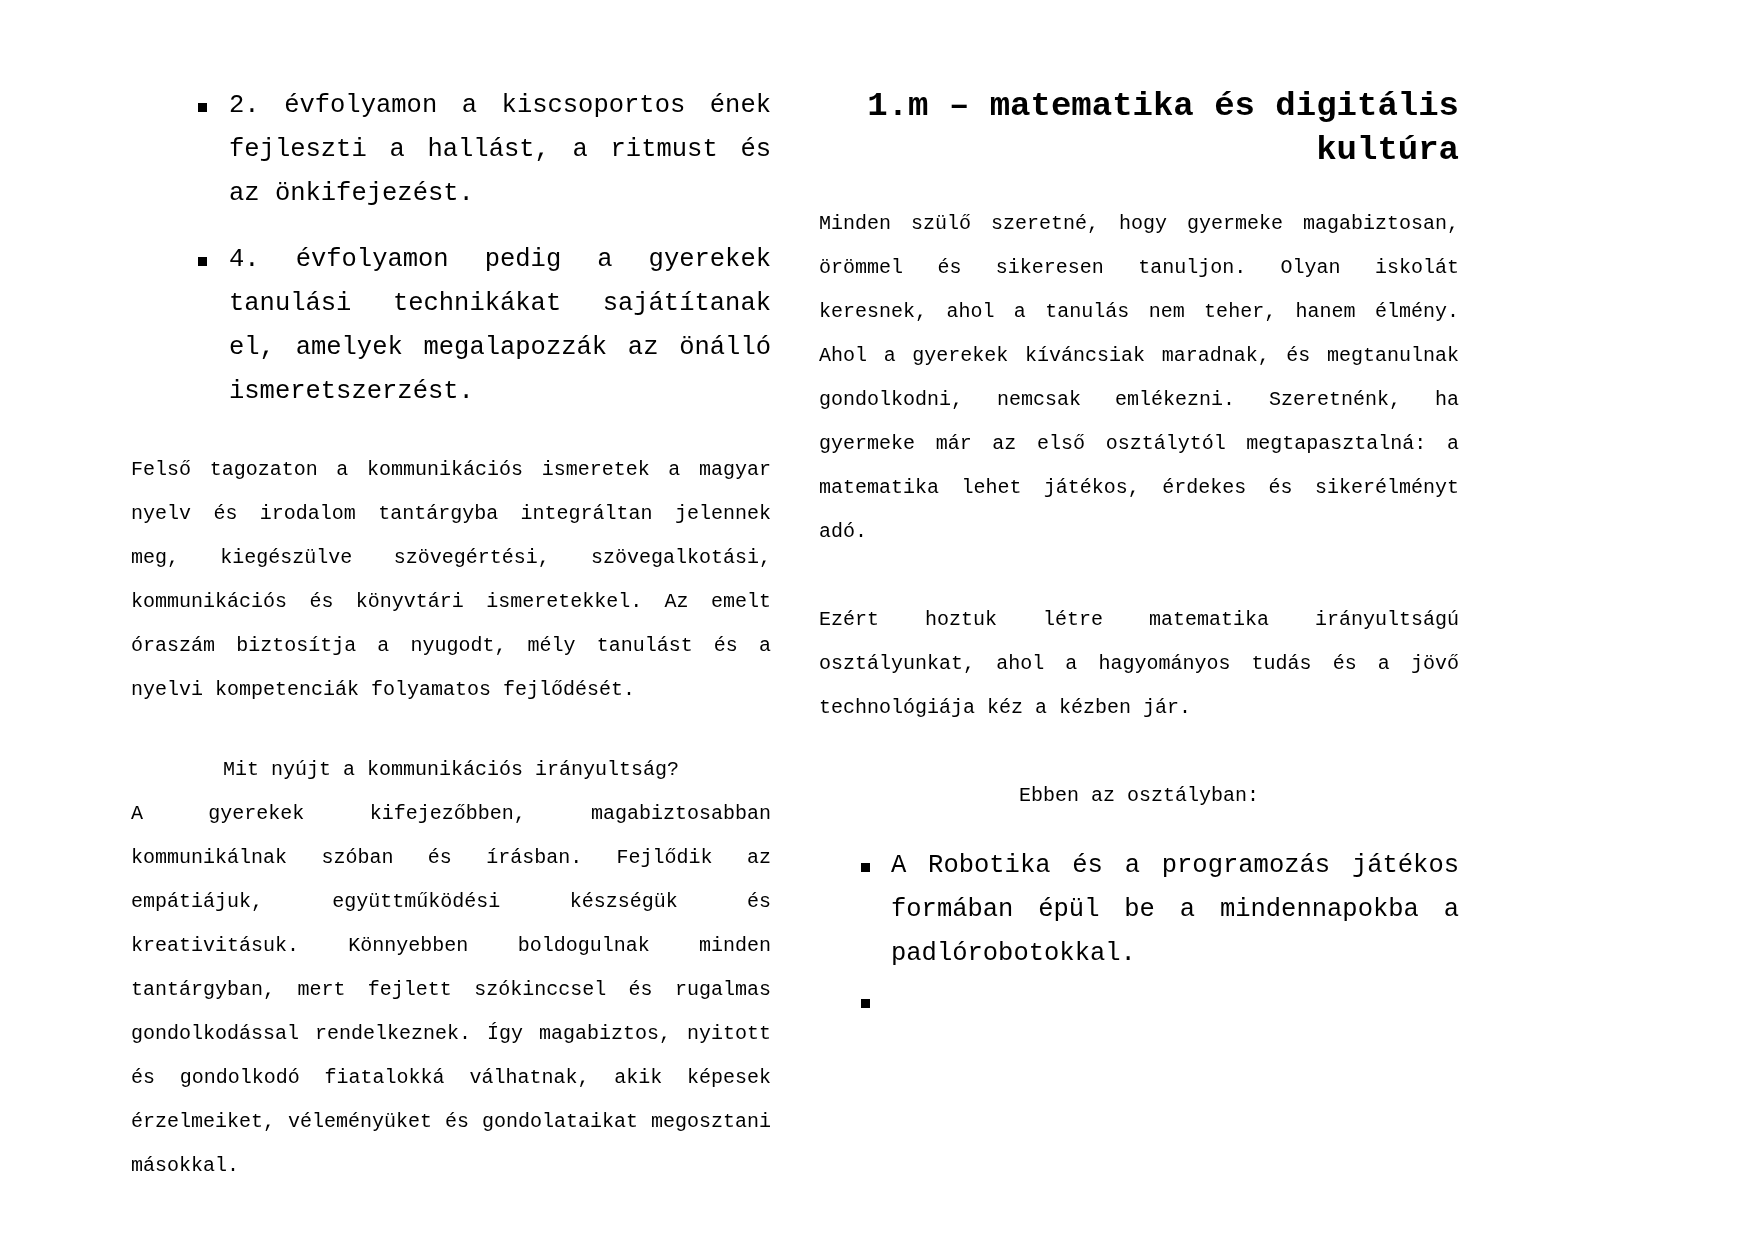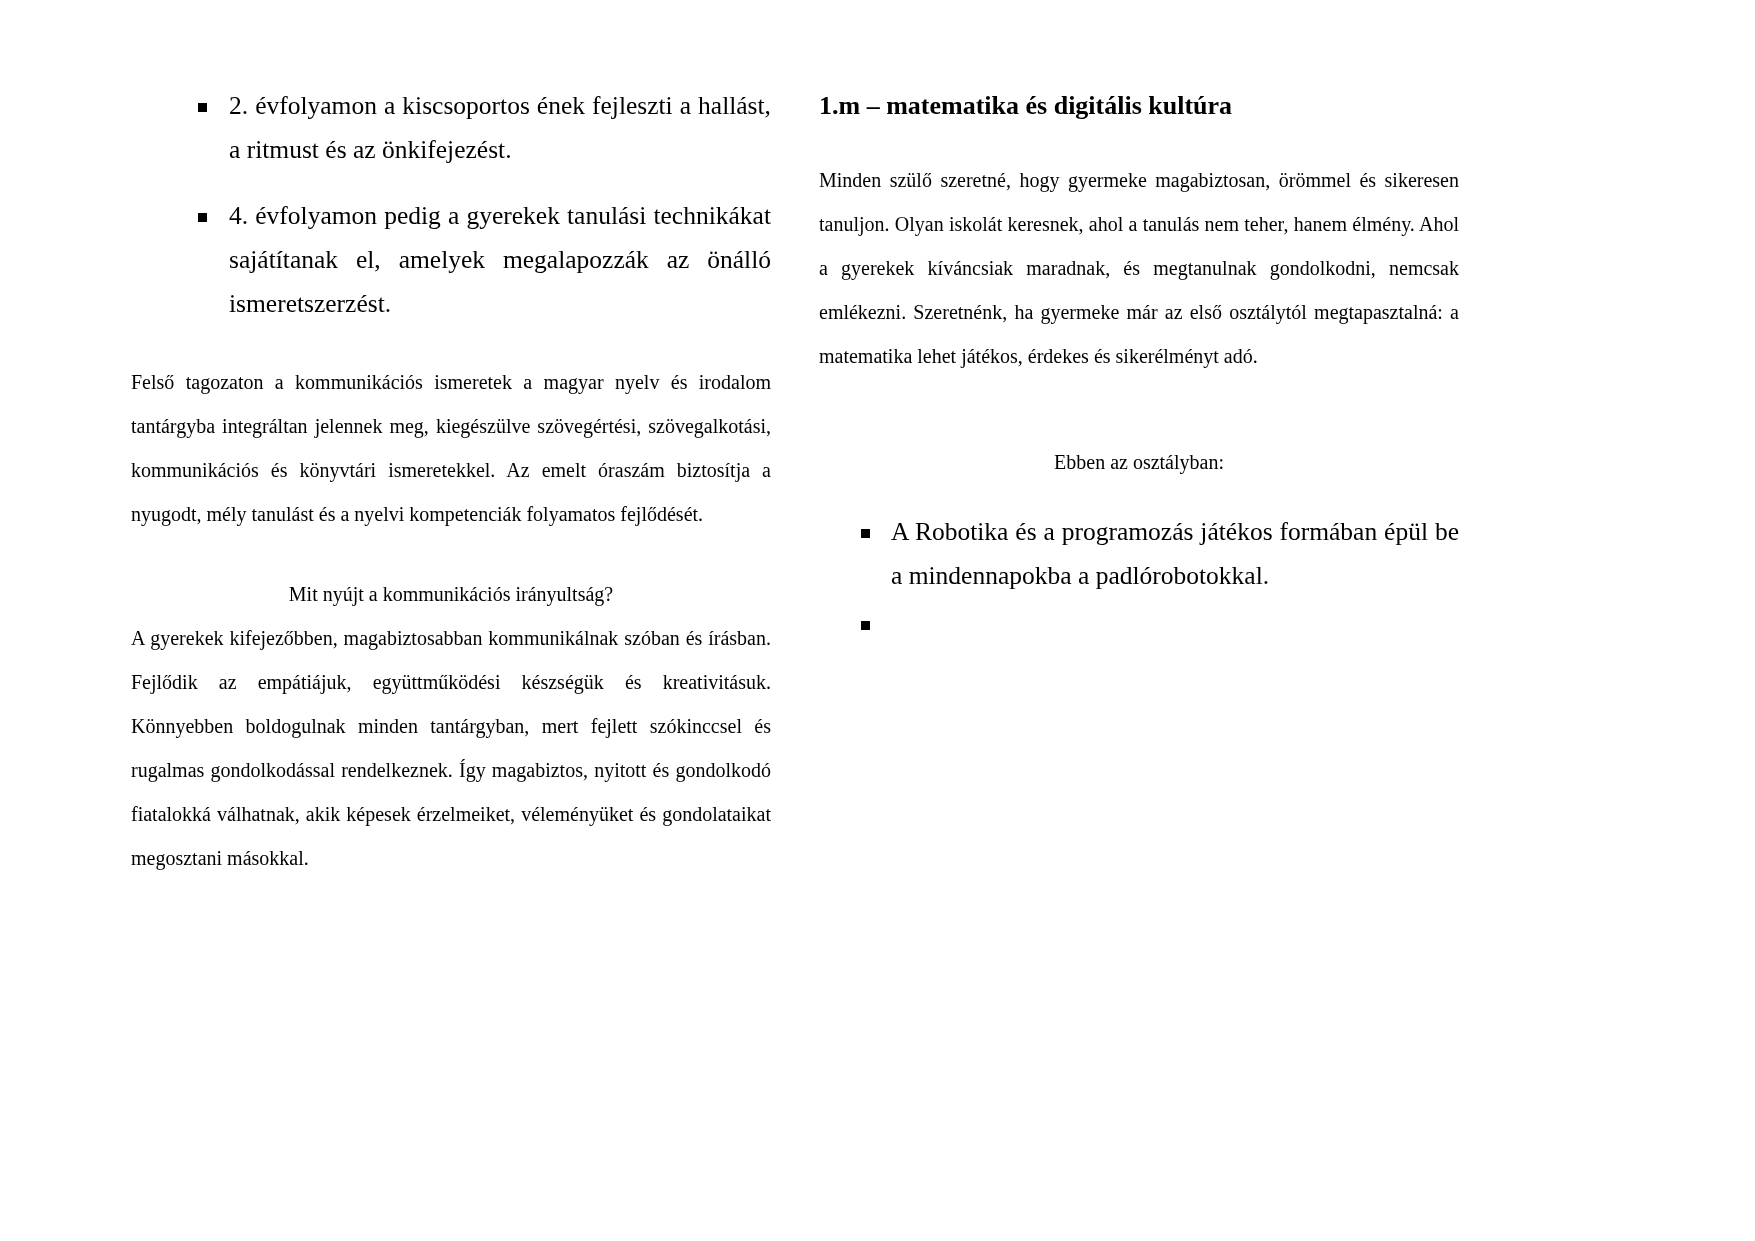--- a/index.html
+++ b/index.html
@@ -24,20 +24,21 @@
     position: absolute;
     top: 84px;
     left: 0;
     width: 1755px;
     display: flex;
     flex-direction: row;
     align-items: flex-start;
   }
   .col {
     box-sizing: border-box;
+    font-family: Liberation Mono, monospace;
   }
   .col-left {
     width: 640px;
     margin-left: 131px;
   }
   .col-right {
     width: 640px;
     margin-left: 48px;
   }
 
@@ -50,25 +51,25 @@
     margin: 0 0 26px 0;
     hyphens: none;
   }
   .para.nojust {
     text-align: center;
   }
   .para.tight {
     margin-bottom: 0;
   }
   .heading {
-    font-size: 26px;
+    font-size: 34px;
     line-height: 44px;
     font-weight: bold;
     margin: 0 0 30px 0;
-    text-align: left;
+    text-align: right;
   }
 
   
   .bullets {
     list-style: none;
     margin: 0;
     padding: 0;
   }
   .bullets li {
     position: relative;
@@ -140,20 +141,21 @@
     </div>
 
     <div class="col col-right">
 
       <h2 class="heading">1.m – matematika és digitális kultúra</h2>
 
       <p class="para">Minden szülő szeretné, hogy gyermeke magabiztosan, örömmel és sikeresen tanuljon. Olyan iskolát keresnek, ahol a tanulás nem teher, hanem élmény. Ahol a gyerekek kíváncsiak maradnak, és megtanulnak gondolkodni, nemcsak emlékezni. Szeretnénk, ha gyermeke már az első osztálytól megtapasztalná: a matematika lehet játékos, érdekes és sikerélményt adó.</p>
 
       <div class="spacer-18"></div>
 
+      <p class="para">Ezért hoztuk létre matematika irányultságú osztályunkat, ahol a hagyományos tudás és a jövő technológiája kéz a kézben jár.</p>
 
       <div class="spacer-18"></div>
 
       <p class="para nojust">Ebben az osztályban:</p>
 
       <ul class="bullets b-right">
         <li>
           <span class="sq"></span>
           <span>A Robotika és a programozás játékos formában épül be a mindennapokba a padlórobotokkal.</span>
         </li>

